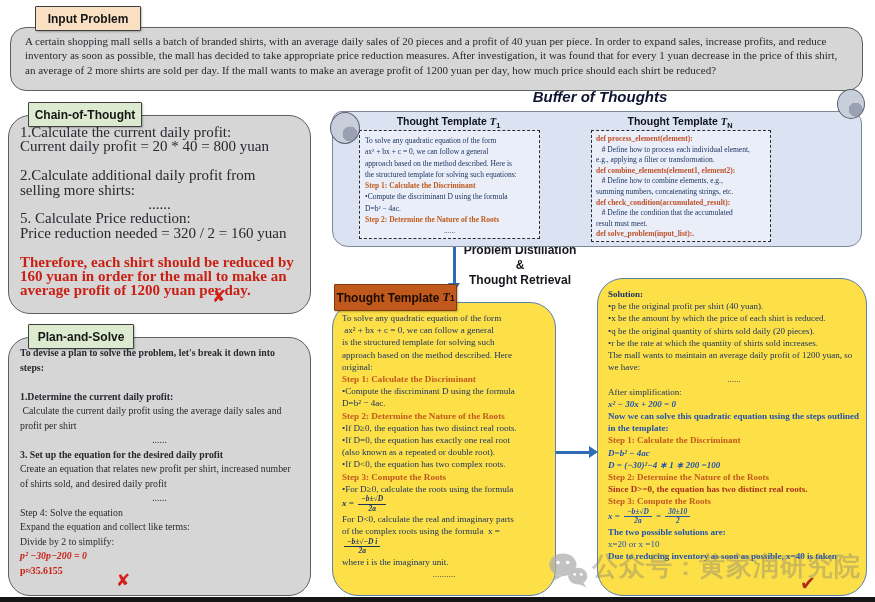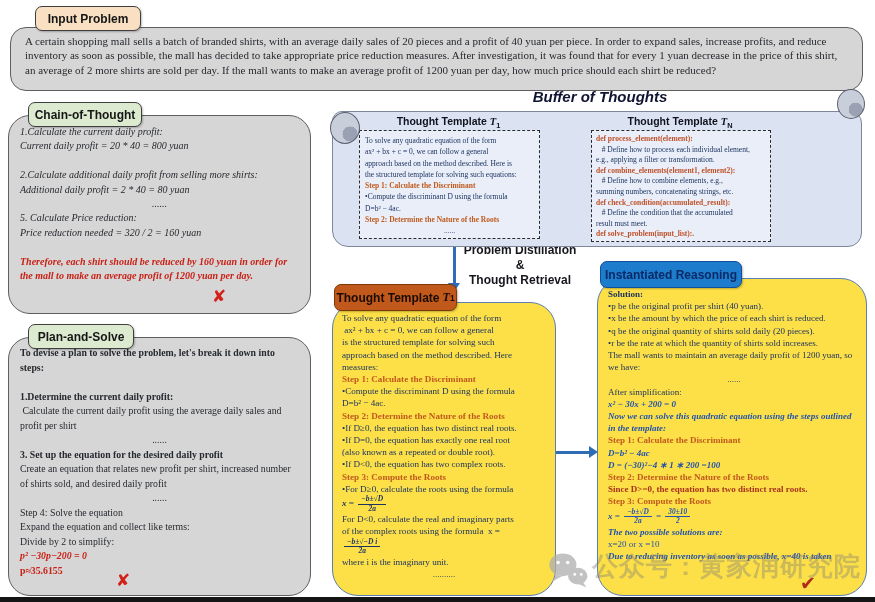--- a/index.html
+++ b/index.html
@@ -1,20 +1,20 @@
 <!DOCTYPE html>
 <html><head>
 <meta charset="utf-8">
 <style>
   html,body{margin:0;padding:0;background:#ffffff;}
   .canvas{position:relative;width:875px;height:602px;background:#ffffff;overflow:hidden;
           font-family:"Liberation Serif", serif;}
 
   
-  .tag{position:absolute;border:1.6px solid #3f3f3f;border-radius:7px;
+  .tag{position:absolute;border:1.6px solid #3f3f3f;border-radius:1px;
        font-family:"Liberation Sans", sans-serif;font-weight:bold;font-size:12px;
        display:flex;align-items:center;justify-content:center;color:#161616;z-index:5;
        box-shadow:1px 1px 2px rgba(0,0,0,.25);}
   .tag.peach{background:#f9e0c2;}
   .tag.green{background:#dcead0;}
   .tag.orange{background:#c2591c;border-color:#7d3a05;color:#1a0c00;}
   .tag.bluetag{background:#1e7ccd;border-color:#0e4f9c;color:#092a66;}
 
   
   .graybox{position:absolute;background:#d6d6d6;border:1.6px solid #5f5f5f;border-radius:22px;
@@ -45,32 +45,32 @@
   .mid-dots{position:absolute;font-weight:bold;font-size:12px;color:#111;letter-spacing:1px;}
 
   
   .lines{padding:8px 10px;}
   .ln{white-space:pre-wrap;}
   .center{text-align:center;}
   .b{font-weight:bold;}
   .step{color:#c05a1e;font-weight:bold;}
   .red{color:#c92015;font-weight:bold;}
   .dred{color:#a8321f;font-weight:bold;}
-  .blue{color:#2353ac;font-weight:bold;font-style:italic;}
+  .blue{color:#2353ac;font-weight:bold;}
   .bluen{color:#2353ac;}
   .math{font-style:italic;}
   .def{color:#c0512a;font-weight:bold;}
   .mathline{font-style:italic;font-weight:bold;}
 
   .frac{display:inline-block;text-align:center;vertical-align:middle;margin:0 2px;}
   .fn{display:block;border-bottom:1px solid currentColor;padding:0 3px;font-size:0.82em;line-height:1.15;}
   .fd{display:block;font-size:0.82em;line-height:1.15;}
 
   
-  .cot-lines{font-size:10px;line-height:14.4px;padding:9px 11px;font-style:italic;}
+  .cot-lines{font-size:15px;line-height:14.4px;padding:9px 11px;}
   .pas-lines{font-size:9.8px;line-height:14.5px;padding:8px 11px;}
   .scrollt1-lines{font-size:7.5px;line-height:11.3px;padding:4px 5px;}
   .scrolltn-lines{font-size:7.5px;line-height:10.6px;padding:3px 4px;}
   .t1-lines{font-size:9.1px;line-height:12.2px;padding:9px 9px;}
   .ir-lines{font-size:9px;line-height:12.2px;padding:9px 6px 9px 10px;}
 
   
   .arrow-v{position:absolute;z-index:4;}
   .arrow-v .stem{position:absolute;left:4.5px;top:0;width:3.5px;background:#2e6cb5;}
   .arrow-v .head{position:absolute;left:0;width:0;height:0;
@@ -108,21 +108,20 @@
       </div>
   </div>
 
   <div class="tag green" style="left:28px;top:102px;width:112px;height:23px;">Chain-of-Thought</div>
   <div class="graybox" style="left:8px;top:115px;width:301px;height:197px;">
     <div class="lines cot-lines">
         <div class="ln ">1.Calculate the current daily profit:</div>
         <div class="ln ">Current daily profit = 20 * 40 = 800 yuan</div>
         <div class="ln ">&nbsp;</div>
         <div class="ln ">2.Calculate additional daily profit from selling more shirts:</div>
-        <div class="ln ">Additional daily profit = 2 * 40 = 80 yuan</div>
         <div class="ln center">......</div>
         <div class="ln ">5. Calculate Price reduction:</div>
         <div class="ln ">Price reduction needed = 320 / 2 = 160 yuan</div>
         <div class="ln ">&nbsp;</div>
         <div class="ln red">Therefore, each shirt should be reduced by 160 yuan in order for the mall to make an average profit of 1200 yuan per day.</div>
       </div>
   </div>
   <span class="xmark" style="left:212px;top:286px;">✘</span>
 
   <div class="tag green" style="left:28px;top:324px;width:104px;height:23px;">Plan-and-Solve</div>
@@ -204,21 +203,21 @@
     <span>Thought Template</span>
       <span class="tvar">T</span>
       <sub>1</sub>
   </div>
   <div class="bluebox" style="left:332px;top:302px;width:222px;height:292px;">
     <div class="lines t1-lines">
         <div class="ln ">To solve any quadratic equation of the form</div>
         <div class="ln "> ax² + bx + c = 0, we can follow a general</div>
         <div class="ln ">is the structured template for solving such</div>
         <div class="ln ">approach based on the method described. Here</div>
-        <div class="ln ">measures:</div>
+        <div class="ln ">original:</div>
         <div class="ln step">Step 1: Calculate the Discriminant</div>
         <div class="ln ">•Compute the discriminant D using the formula</div>
         <div class="ln ">D=b² − 4ac.</div>
         <div class="ln step">Step 2: Determine the Nature of the Roots</div>
         <div class="ln ">•If D≥0, the equation has two distinct real roots.</div>
         <div class="ln ">•If D=0, the equation has exactly one real root</div>
         <div class="ln ">(also known as a repeated or double root).</div>
         <div class="ln ">•If D&lt;0, the equation has two complex roots.</div>
         <div class="ln step">Step 3: Compute the Roots</div>
         <div class="ln ">•For D≥0, calculate the roots using the formula</div>
@@ -229,21 +228,20 @@
         <div class="ln ">where i is the imaginary unit.</div>
         <div class="ln center">..........</div>
       </div>
   </div>
 
   <div class="arrow-h" style="left:556px;top:446px;width:42px;height:13px;">
     <div class="stem" style="width:34px;"></div>
       <div class="head" style="left:33px;"></div>
   </div>
 
-  <div class="tag bluetag" style="left:600px;top:261px;width:140px;height:25px;">Instantiated Reasoning</div>
   <div class="bluebox" style="left:597px;top:278px;width:268px;height:316px;">
     <div class="lines ir-lines">
         <div class="ln b">Solution:</div>
         <div class="ln ">•p be the original profit per shirt (40 yuan).</div>
         <div class="ln ">•x be the amount by which the price of each shirt is reduced.</div>
         <div class="ln ">•q be the original quantity of shirts sold daily (20 pieces).</div>
         <div class="ln ">•r be the rate at which the quantity of shirts sold increases.</div>
         <div class="ln ">The mall wants to maintain an average daily profit of 1200 yuan, so we have:</div>
         <div class="ln center">......</div>
         <div class="ln ">After simplification:</div>

